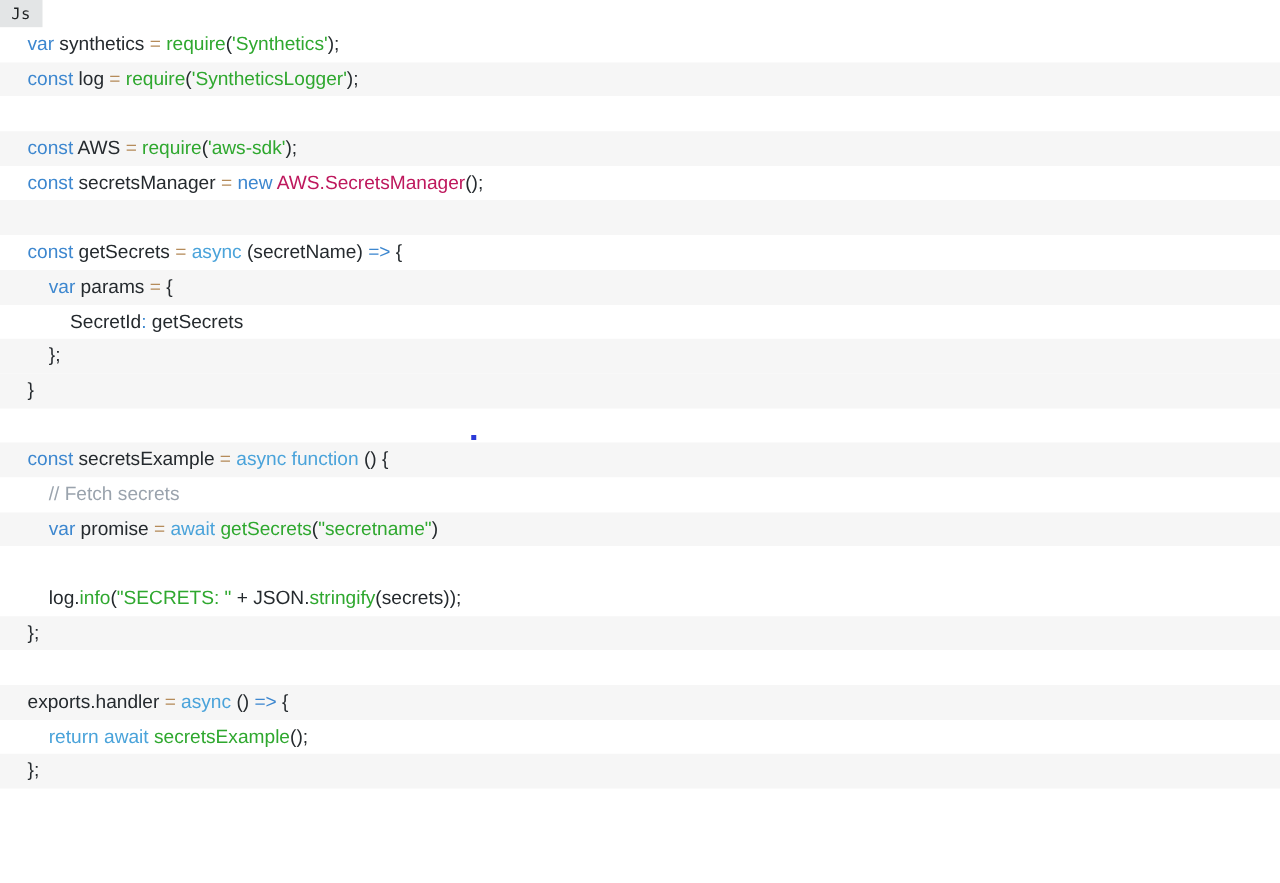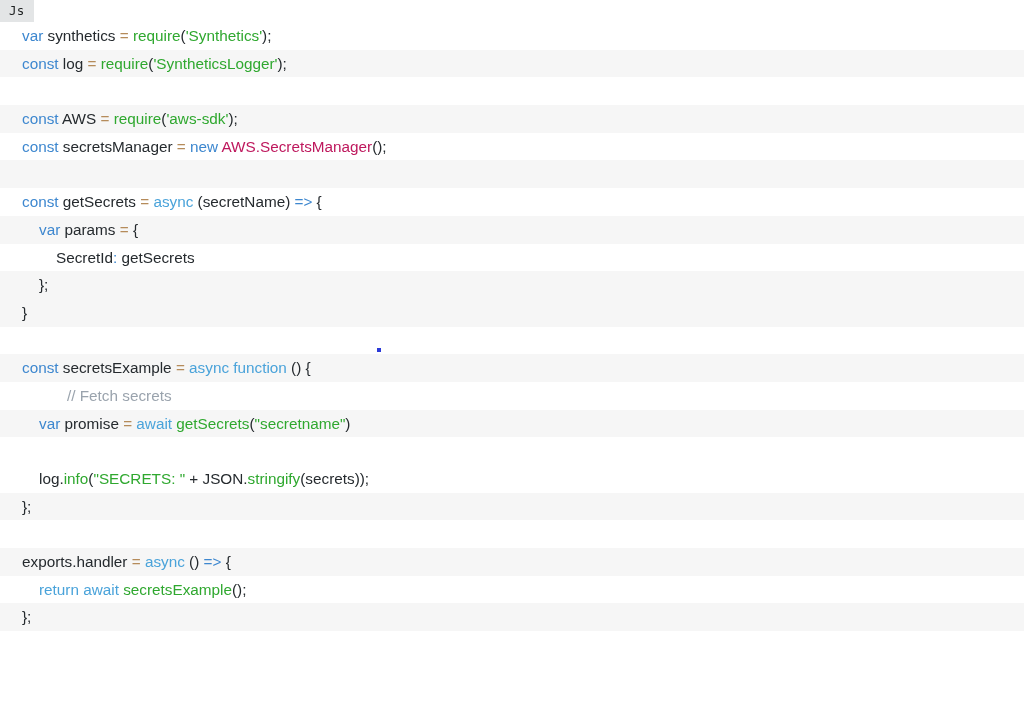--- a/index.html
+++ b/index.html
@@ -72,21 +72,21 @@
 
   
   .t-kw      { color: #3d87cf; }   
   .t-kw2     { color: #4aa3da; }   
   .t-str     { color: #2fa82f; }   
   .t-fn      { color: #2fa82f; }   
   .t-plain   { color: #252a2e; }   
   .t-op      { color: #b58b5a; }   
   .t-arrow   { color: #3d87cf; }   
   .t-cls     { color: #be185d; }   
-  .t-com     { color: #9aa3ad; margin-left: 28px; }   
+  .t-com     { color: #9aa3ad; }   
   .t-colon   { color: #3d87cf; }   
 
   
   #caret-dot {
     position: absolute;
     left: 377px;
     top: 326px;
     width: 4px;
     height: 4px;
     background: #2b3ad8;

